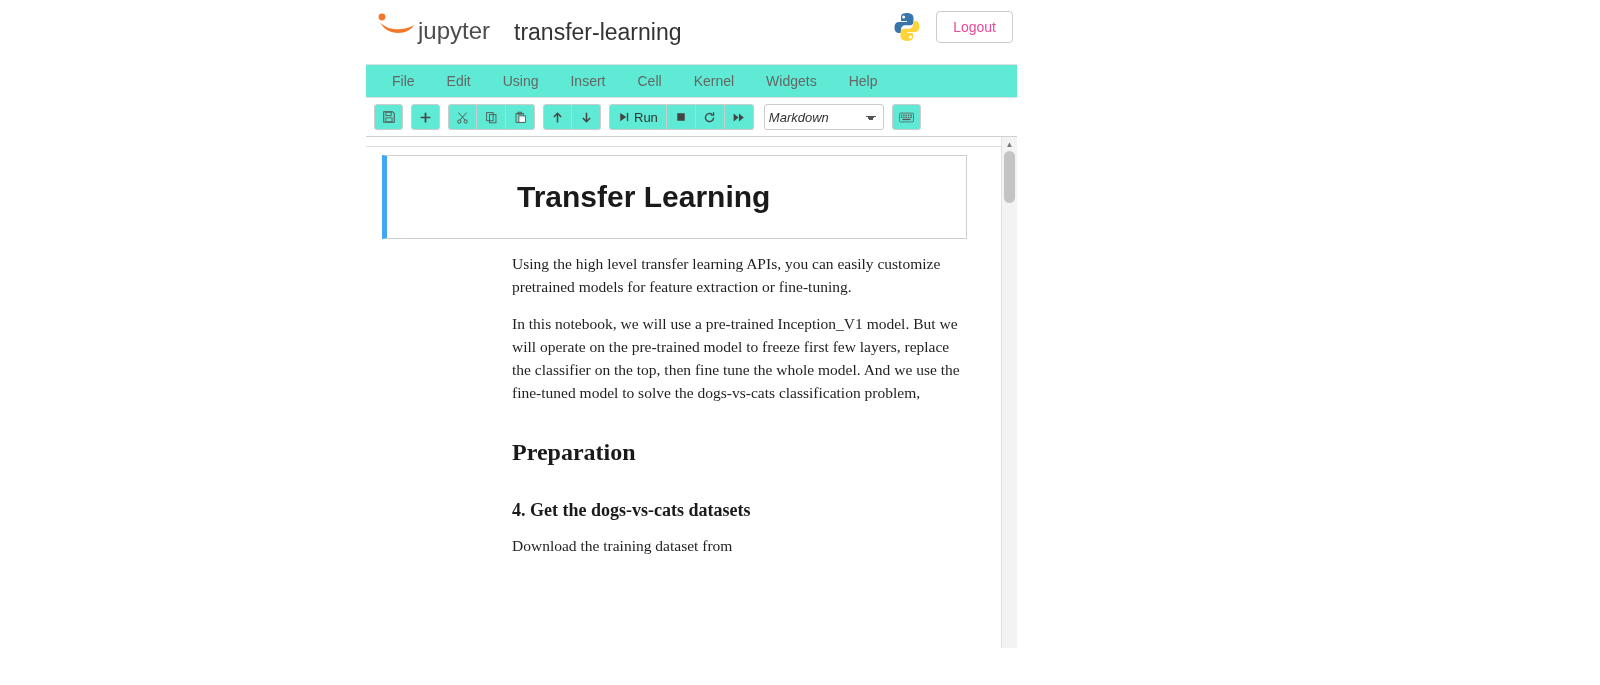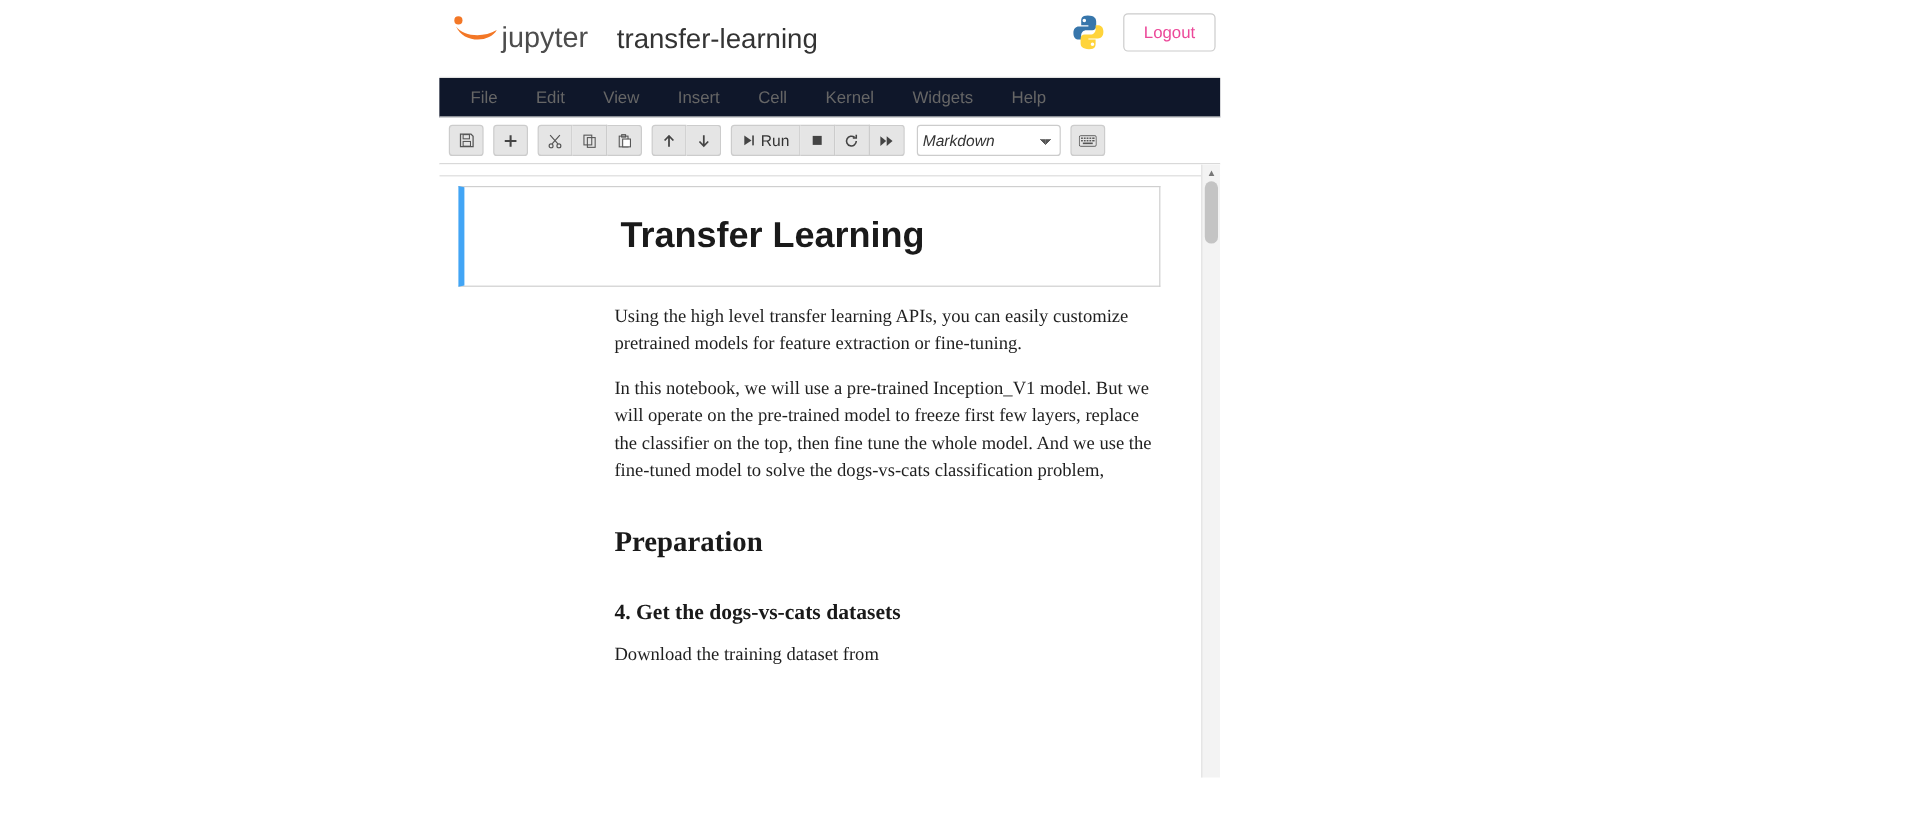--- a/index.html
+++ b/index.html
@@ -102,21 +102,21 @@
     width: 13px;
     height: 13px;
     border: 2px solid #888888;
     border-radius: 50%;
   }
   .menubar {
     display: flex;
     align-items: center;
     height: 32px;
     padding-left: 10px;
-    background: #0f172a;
+    background: #5eead4;
     border-bottom: 1px solid #e0e0e0;
   }
   .menu-item {
     font-size: 14px;
     color: #666666;
     padding: 4px 16px;
     cursor: pointer;
     white-space: nowrap;
   }
   
@@ -130,21 +130,21 @@
     gap: 0;
   }
   .tb-group {
     display: flex;
     align-items: center;
     margin-right: 8px;
   }
   .tb-btn {
     min-width: 29px;
     height: 26px;
-    background: #e5e5e5;
+    background: #5eead4;
     border: 1px solid #cccccc;
     display: flex;
     align-items: center;
     justify-content: center;
     cursor: pointer;
     font-size: 13px;
     color: #333333;
     padding: 0 5px;
     box-sizing: border-box;
   }
@@ -282,21 +282,21 @@
         </svg>
       </div>
       <button class="logout-btn">Logout</button>
     </div>
   </div>
 
 
   <div class="menubar">
     <div class="menu-item">File</div>
     <div class="menu-item">Edit</div>
-    <div class="menu-item">View</div>
+    <div class="menu-item">Using</div>
     <div class="menu-item">Insert</div>
     <div class="menu-item">Cell</div>
     <div class="menu-item">Kernel</div>
     <div class="menu-item">Widgets</div>
     <div class="menu-item">Help</div>
   </div>
 
   <div class="toolbar">
     <div class="tb-group">
       <div class="tb-btn">

